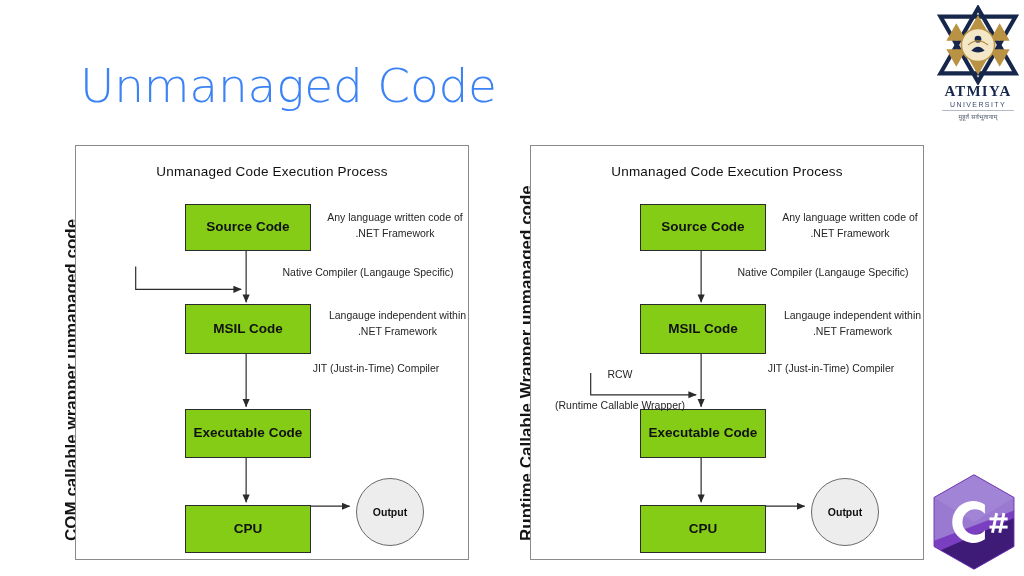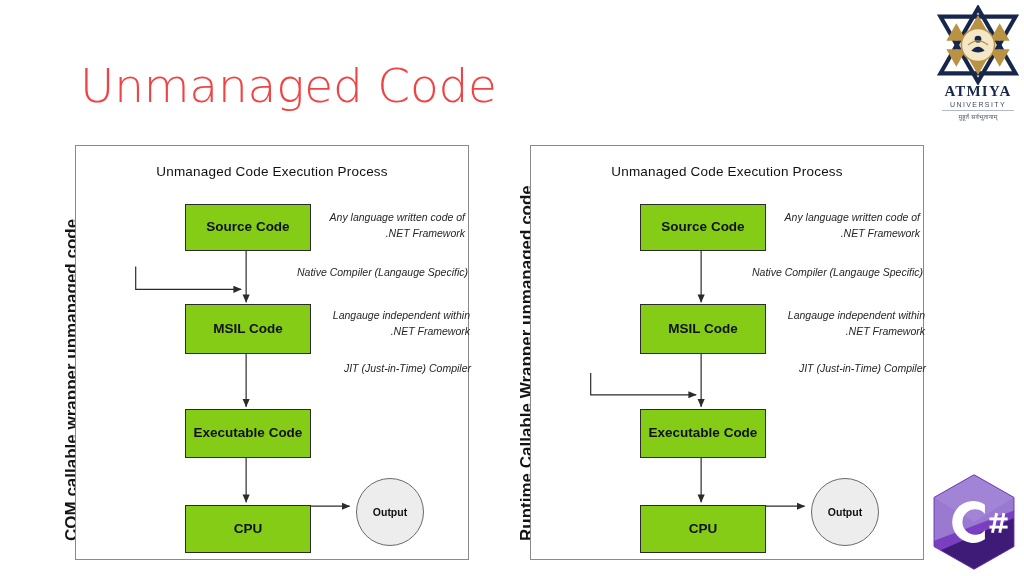--- a/index.html
+++ b/index.html
@@ -11,21 +11,21 @@
   }
   .slide { position: relative; width: 1024px; height: 576px; background: #fff; }
 
   
   .slide-title {
     position: absolute;
     left: 80px; top: 58px;
     font-size: 47px;
     font-weight: 300;
     letter-spacing: -0.2px;
-    color: #ef4444;
+    color: #3b82f6;
     font-family: "DejaVu Sans", sans-serif;
     white-space: nowrap;
   }
 
   
   .v-label {
     position: absolute;
     transform-origin: 0 0;
     transform: rotate(-90deg);
     font-weight: bold;
@@ -88,21 +88,21 @@
   }
 
   
   .note {
     position: absolute;
     font-size: 10.5px;
     color: #262626;
     line-height: 1.5;
     white-space: pre-line;
   }
-  .note.l { text-align: right; font-style: italic; }
+  .note.l { text-align: center; }
 
   
   .arrows {
     position: absolute;
     left: 0; top: 0;
     width: 100%; height: 100%;
     pointer-events: none;
   }
 
   
@@ -234,20 +234,24 @@
     <div class="note l" style="left:249px; top:64px; width:140px;">Any language written code of
 .NET Framework</div>
 
     <div class="note l" style="left:249px; top:162px; width:145px;">Langauge independent within
 .NET Framework</div>
 
     <div class="note l" style="left:192px; top:119px; width:200px;">Native Compiler (Langauge Specific)</div>
 
     <div class="note l" style="left:205px; top:215px; width:190px;">JIT (Just-in-Time) Compiler</div>
 
+    <div class="note l" style="left:9px; top:205px; width:160px;">
+      <span>RCW</span><br>
+      <span>(Runtime Callable Wrapper)</span>
+    </div>
 
   </div>
 
   <div class="logo-atmiya">
     <div class="star-wrap">
       <svg viewBox="0 0 100 96" width="84" height="80">
 
         <path d="M50 4 L95 82 L5 82 Z" fill="none" stroke="#17274c" stroke-width="5"></path>
 
         <path d="M50 92 L5 14 L95 14 Z" fill="none" stroke="#17274c" stroke-width="5"></path>

